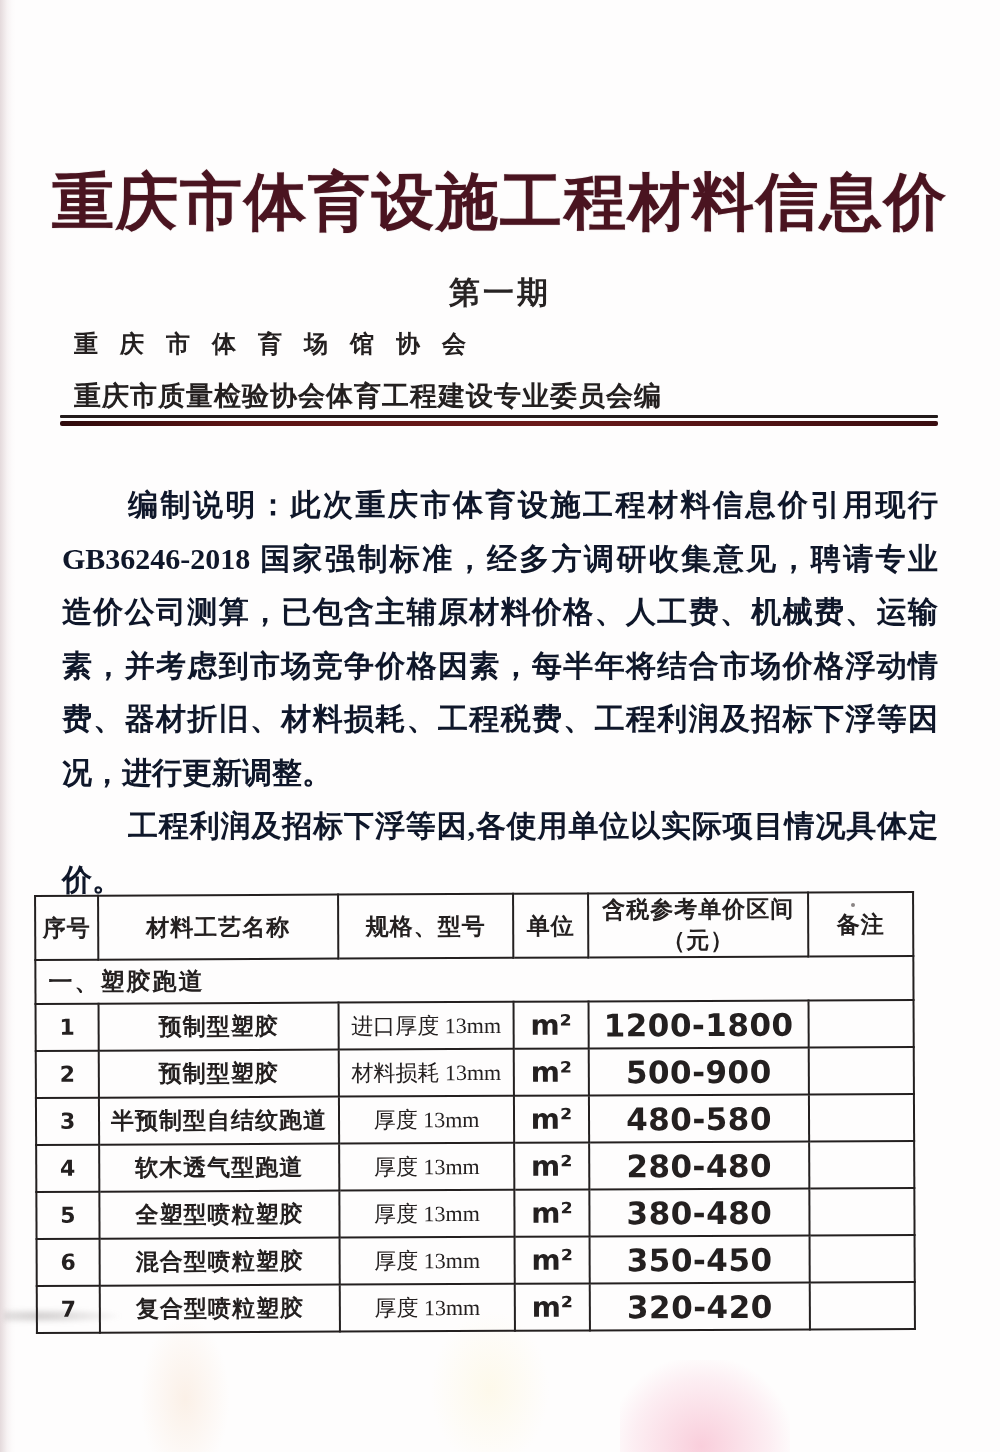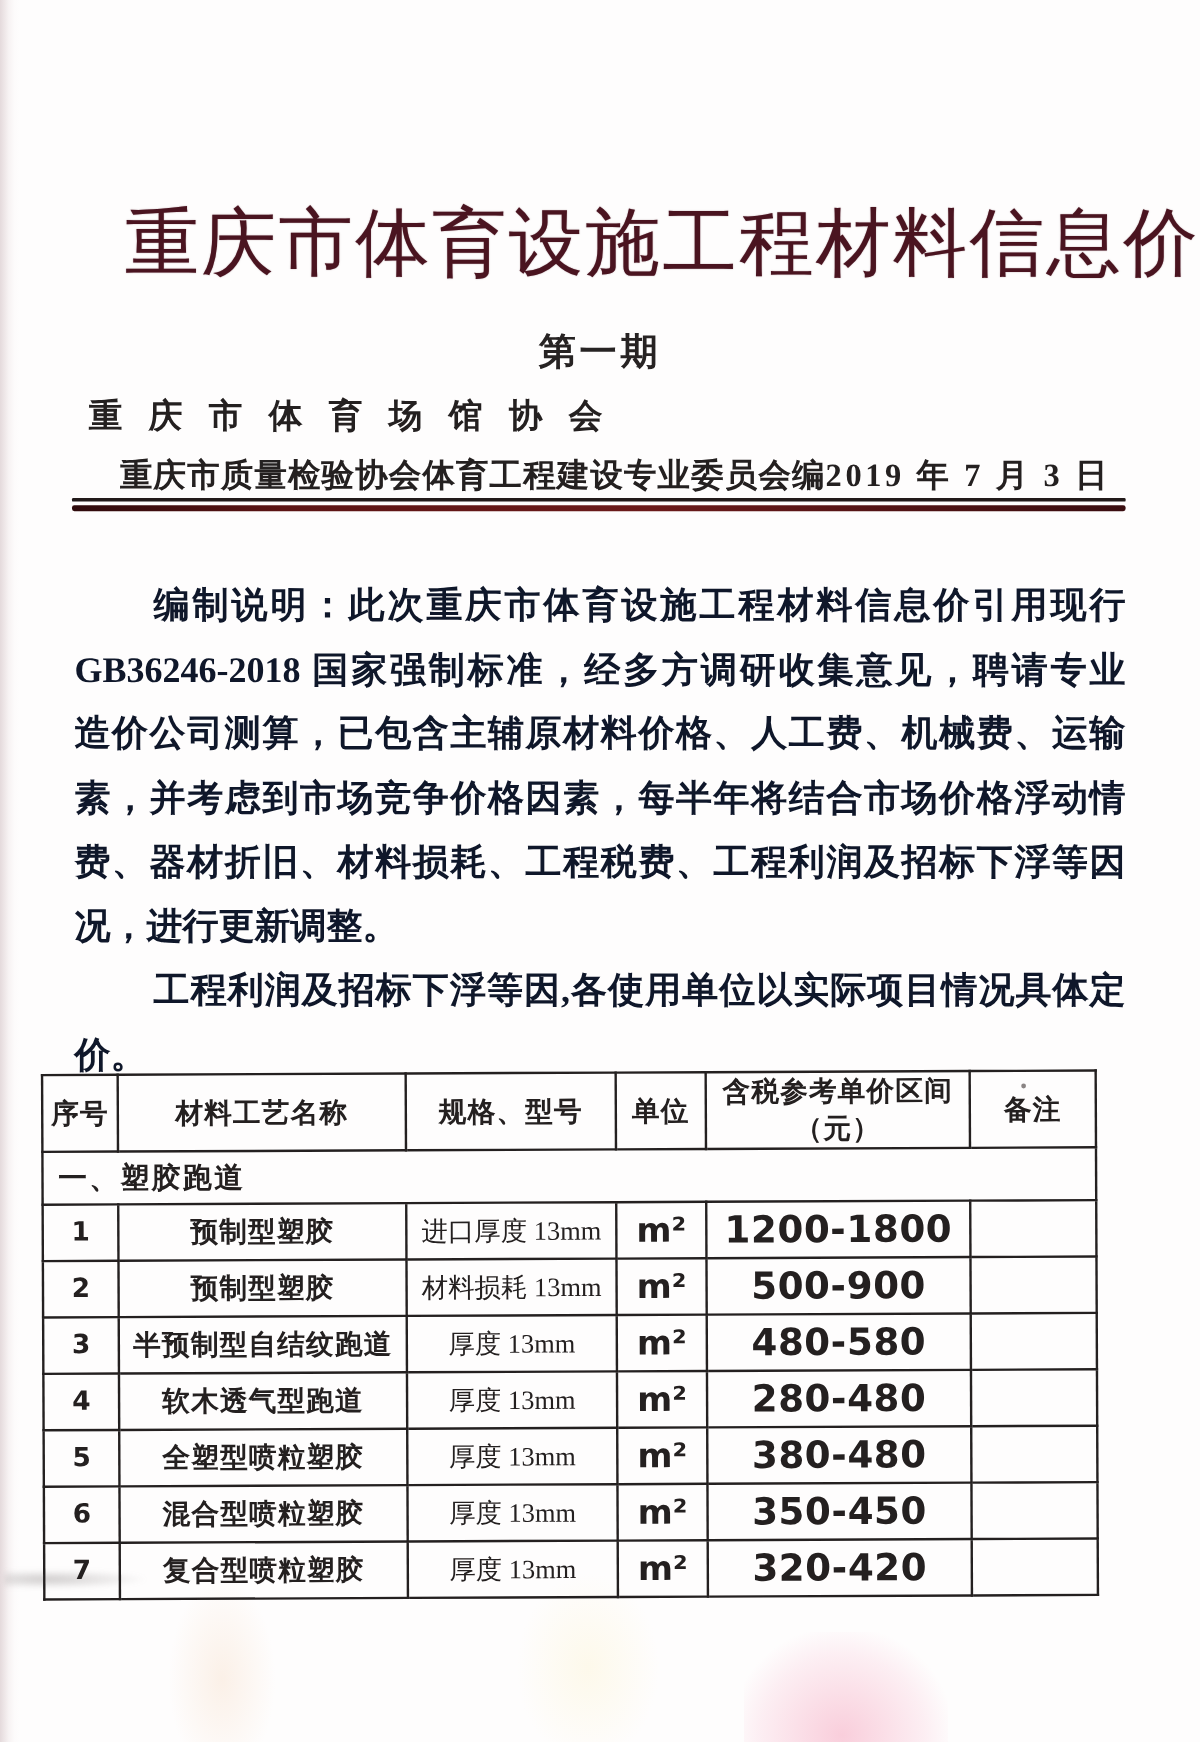--- a/index.html
+++ b/index.html
@@ -37,42 +37,42 @@
     left:620px;top:1360px;width:170px;height:115px;
     background:radial-gradient(ellipse at 48% 75%, rgba(247,186,205,.70), rgba(250,214,226,.38) 55%, transparent 75%);
   }
   .speck{
     position:absolute;left:851px;top:903px;width:4px;height:4px;
     background:#8a8484;border-radius:50%;
   }
   
   .title{
     position:absolute;top:160px;left:0;width:1000px;
-    text-align:right;
-    font-size:62px;font-weight:normal;letter-spacing:2px;
+    text-align:center;
+    font-size:62px;font-weight:bold;letter-spacing:2px;
     color:#4a1420;
     text-shadow:0 0 1px rgba(74,20,32,.55);
     white-space:nowrap;
   }
   .issue{
     position:absolute;top:272px;left:0;width:1000px;
     text-align:center;font-size:31px;font-weight:bold;letter-spacing:3px;
     color:#272323;
   }
   .org1{
     position:absolute;top:328px;left:74px;
-    font-size:28px;font-weight:600;letter-spacing:22px;color:#242020;
+    font-size:24px;font-weight:600;letter-spacing:22px;color:#242020;
     white-space:nowrap;
   }
   .org2row{
     position:absolute;top:378px;left:74px;width:866px;
     display:flex;align-items:baseline;
     font-size:27px;font-weight:600;color:#242020;
   }
-  .org2{letter-spacing:1px;white-space:nowrap;margin-left:26px;}
+  .org2{letter-spacing:1px;white-space:nowrap;}
   .pubdate{margin-left:auto;padding-right:48px;letter-spacing:3px;white-space:nowrap;}
   .rule{position:absolute;top:415px;left:60px;width:878px;}
   .rule-black{height:3px;background:#221a1a;margin-bottom:3px;border-radius:1px;}
   .rule-red{height:5px;border-radius:2px;
     background:linear-gradient(to right,#2e0a0c,#5c1414 20%,#6b1a1a 55%,#3a0d10);}
   
   .notes{
     position:absolute;top:478px;left:62px;width:876px;
     font-size:30px;font-weight:600;line-height:53.5px;color:#0f172a;
   }
@@ -114,21 +114,20 @@
   <div class="blob blob-warm"></div>
   <div class="blob blob-yellow"></div>
   <div class="blob blob-pink"></div>
   <div class="speck"></div>
 
   <div class="title">重庆市体育设施工程材料信息价</div>
   <div class="issue">第一期</div>
   <div class="org1">重庆市体育场馆协会</div>
   <div class="org2row">
     <span class="org2">重庆市质量检验协会体育工程建设专业委员会编</span>
-    <span class="pubdate">2019 年 7 月 3 日</span>
   </div>
   <div class="rule">
     <div class="rule-black"></div>
     <div class="rule-red"></div>
   </div>
 
   <div class="notes">
     <div class="nline indent">编制说明：此次重庆市体育设施工程材料信息价引用现行</div>
     <div class="nline">GB36246-2018 国家强制标准，经多方调研收集意见，聘请专业</div>
     <div class="nline">造价公司测算，已包含主辅原材料价格、人工费、机械费、运输</div>

